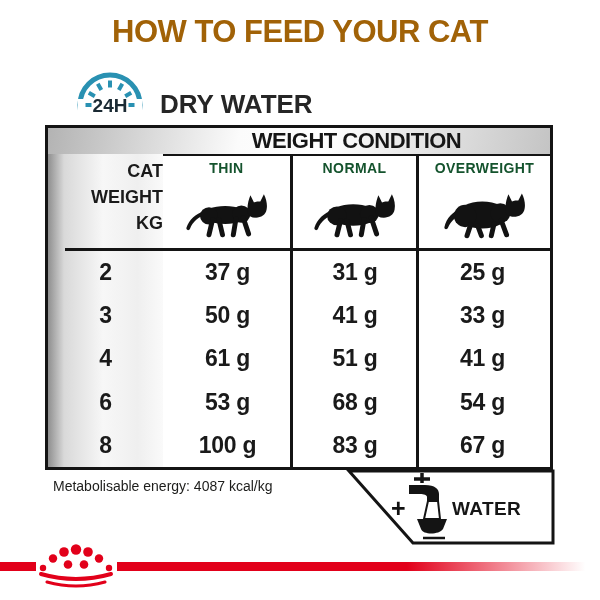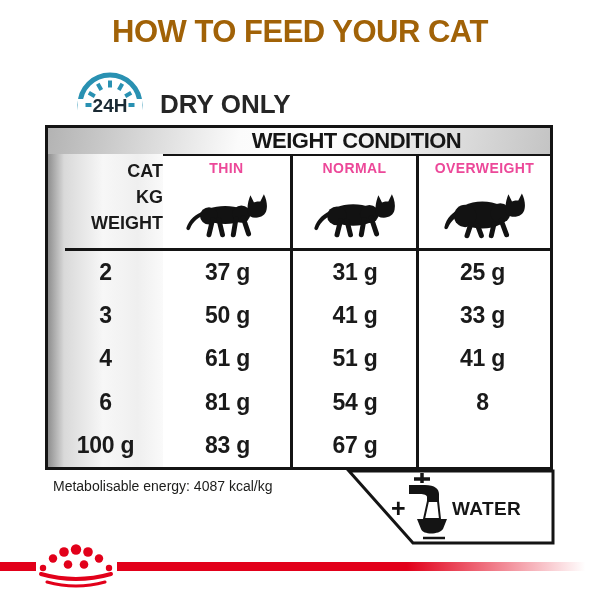--- a/index.html
+++ b/index.html
@@ -20,21 +20,21 @@
   .strip-label{position:absolute;left:115px;right:0;top:0;height:26px;line-height:25px;
          text-align:center;font-size:22px;font-weight:bold;letter-spacing:-0.5px;color:#161616;}
   .strip-underline{position:absolute;left:115px;right:0;top:26px;height:2px;background:#141414;}
   .leftcol-bg{position:absolute;left:0;top:26px;bottom:0;width:115px;
          background:linear-gradient(to right,#8f8f8f 0%,#d9d9d9 14%,#f7f7f7 48%,#efefef 78%,#fafafa 100%);}
   .vdiv{position:absolute;top:26px;bottom:0;width:3px;background:#141414;}
   .vdiv.v1{left:242px;} .vdiv.v2{left:368px;}
   .rowhead{position:absolute;left:0;top:30px;width:115px;text-align:right;
          font-size:18px;font-weight:bold;line-height:26px;color:#1a1a1a;}
   .colhead{position:absolute;top:32px;text-align:center;font-size:14px;font-weight:bold;
-         letter-spacing:0.4px;color:#ec4899;}
+         letter-spacing:0.4px;color:#14532d;}
   .ch1{left:115px;width:127px;} .ch2{left:245px;width:123px;} .ch3{left:371px;width:131px;}
   .catbox{position:absolute;top:58px;height:58px;display:flex;align-items:center;justify-content:center;}
   .cb1{left:115px;width:127px;} .cb2{left:245px;width:123px;} .cb3{left:371px;width:131px;}
   .hsep{position:absolute;left:17px;right:0;top:120px;height:3px;background:#141414;}
   .grid{position:absolute;left:0;top:123px;right:0;bottom:0;display:grid;
         grid-template-columns:115px 129px 126px 129px;grid-auto-rows:1fr;}
   .cell{display:flex;align-items:center;justify-content:center;
         font-size:23px;font-weight:bold;color:#1a1a1a;letter-spacing:-0.3px;}
 
   .footnote{position:absolute;left:53px;top:478px;font-size:14px;font-weight:normal;color:#1d1d1b;}
@@ -67,34 +67,34 @@
       <path d="M12.8,21.8 L18.8,25.3"></path>
     </g>
     <rect x="2" y="28" width="64" height="26" fill="#ffffff"></rect>
     <g stroke="#2991b2" stroke-width="4">
       <path d="M58.5,34 L52.5,34"></path>
       <path d="M9.5,34 L15.5,34"></path>
     </g>
     <text x="34" y="41" text-anchor="middle" font-size="19" font-weight="bold" fill="#1b2a33" font-family="Liberation Sans, sans-serif">24H</text>
   </svg>
 
-  <div class="dryonly">DRY ONLY</div>
+  <div class="dryonly">DRY WATER</div>
 
   <div class="ftable">
     <div class="strip"></div>
     <div class="strip-label">WEIGHT CONDITION</div>
     <div class="strip-underline"></div>
     <div class="leftcol-bg"></div>
     <div class="vdiv v1"></div>
     <div class="vdiv v2"></div>
 
     <div class="rowhead">
       <div>CAT</div>
+      <div>WEIGHT</div>
       <div>KG</div>
-      <div>WEIGHT</div>
     </div>
 
     <div class="colhead ch1">THIN</div>
     <div class="colhead ch2">NORMAL</div>
     <div class="colhead ch3">OVERWEIGHT</div>
 
     <div class="catbox cb1">
       <svg width="90" height="54" viewBox="0 0 100 60">
         <g fill="#121212" stroke="none">
           <path d="M26,25 C15,29 8,35 5,44 C4,47 8,48 9,45 C12,38 18,32 28,29 Z"></path>
@@ -158,21 +158,22 @@
       <div class="cell">50 g</div>
       <div class="cell">41 g</div>
       <div class="cell">33 g</div>
 
       <div class="cell">4</div>
       <div class="cell">61 g</div>
       <div class="cell">51 g</div>
       <div class="cell">41 g</div>
 
       <div class="cell">6</div>
-      <div class="cell">81 g</div>
+      <div class="cell">53 g</div>
+      <div class="cell">68 g</div>
       <div class="cell">54 g</div>
 
       <div class="cell">8</div>
       <div class="cell">100 g</div>
       <div class="cell">83 g</div>
       <div class="cell">67 g</div>
     </div>
   </div>
 
   <div class="footnote">Metabolisable energy: 4087 kcal/kg</div>

